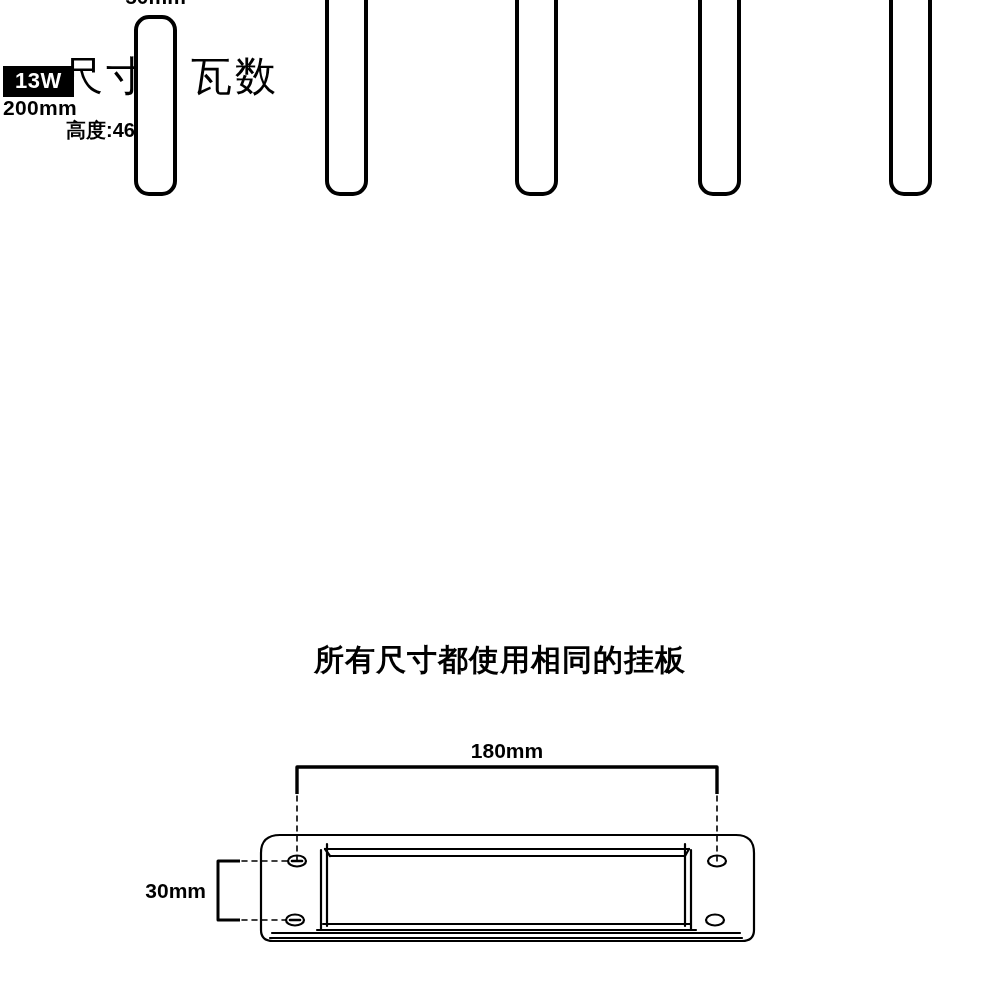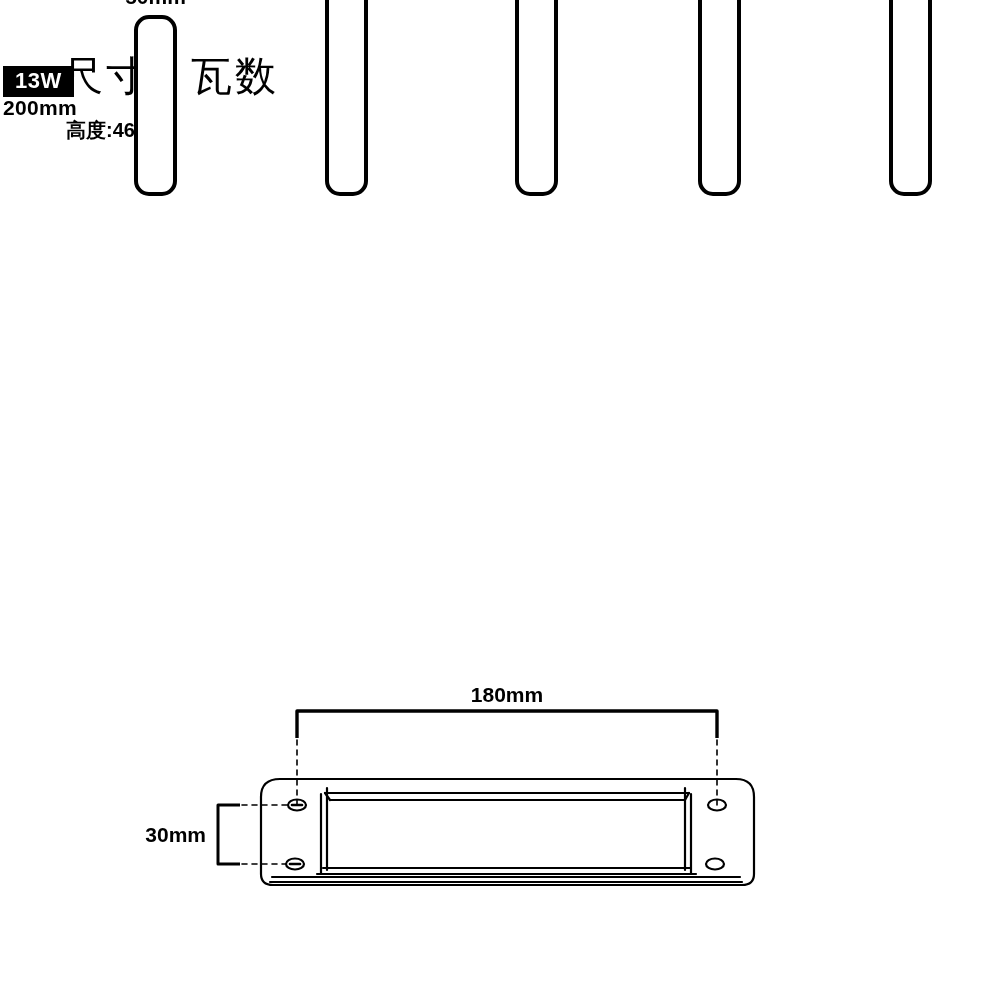--- a/index.html
+++ b/index.html
@@ -103,21 +103,21 @@
     font-weight: bold;
     color: #000000;
     line-height: 1;
     letter-spacing: 0.3px;
   }
 
   
   #bracket-figure {
     position: absolute;
     left: 120px;
-    top: 678px;
+    top: 734px;
     width: 760px;
     height: 250px;
   }
   #bracket-figure svg {
     display: block;
     width: 760px;
     height: 250px;
   }
   .dim-text {
     font-family: "Liberation Sans", "DejaVu Sans", sans-serif;
@@ -164,20 +164,21 @@
     </div>
 
     <div class="bar-group" style="left:887px;">
 
       <div class="bar-shape" style="width:43px; height:537px;"></div>
 
     </div>
 
   </div>
 
+  <div class="section-title">所有尺寸都使用相同的挂板</div>
 
   <div id="bracket-figure">
     <svg viewBox="0 0 760 250" xmlns="http://www.w3.org/2000/svg">
       <g fill="none" stroke="#000000" stroke-width="2.2" stroke-linecap="round" stroke-linejoin="round">
 
         <path d="M 160 101 L 616 101 Q 634 101 634 119 L 634 196 Q 634 207 622 207
                  L 153 207 Q 141 207 141 196 L 141 119 Q 141 101 160 101 Z"></path>
 
         <path d="M 201 116 L 201 196"></path>
         <path d="M 207 110 L 207 192"></path>

